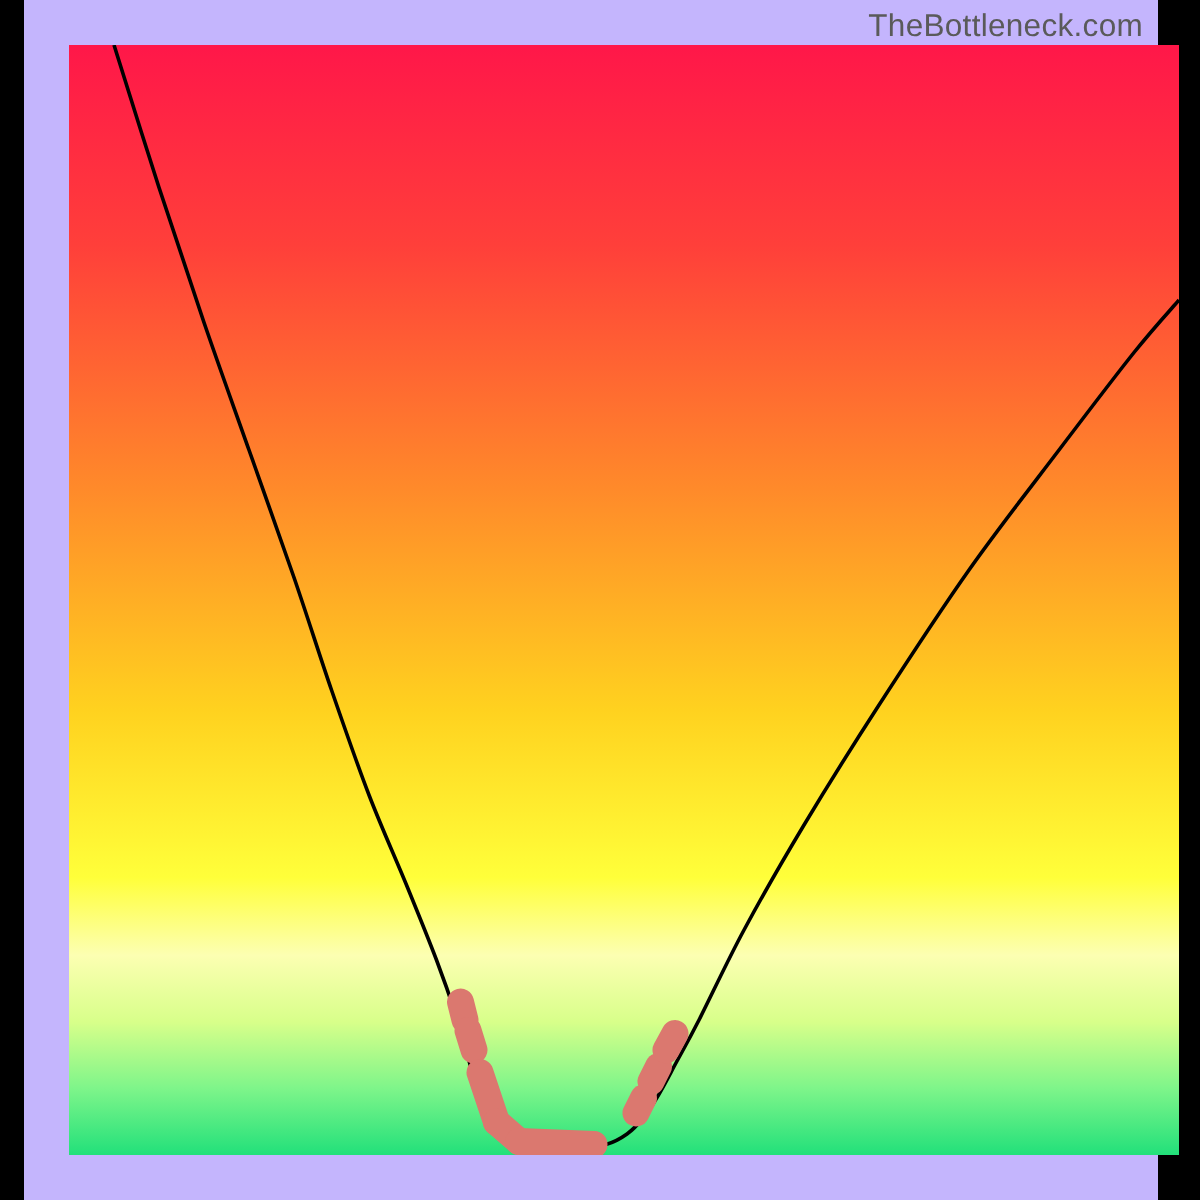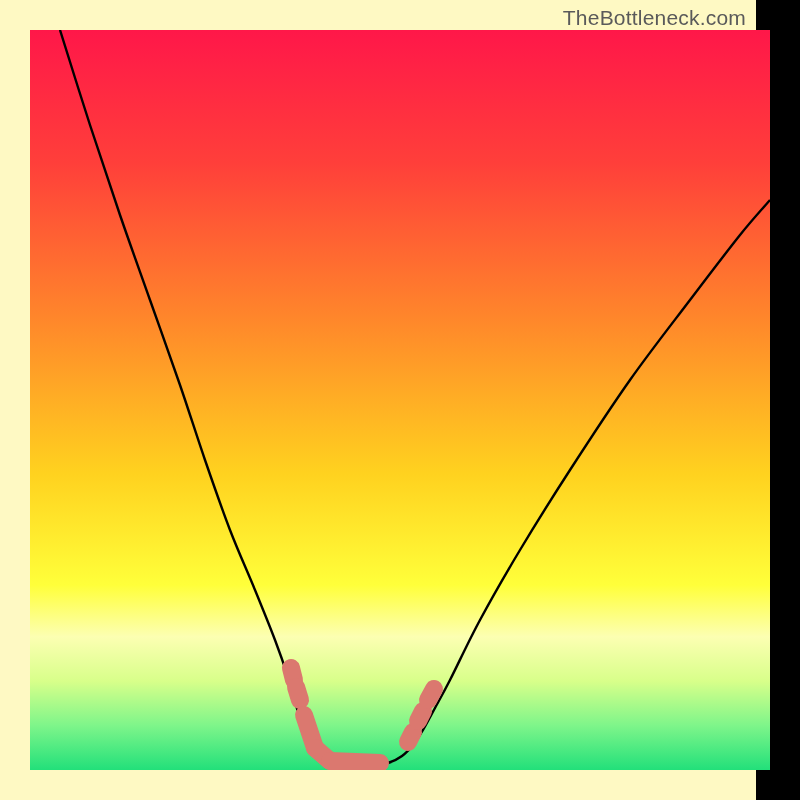--- a/index.html
+++ b/index.html
@@ -6,23 +6,23 @@
     margin: 0;
     padding: 0;
     width: 800px;
     height: 800px;
     background: #000;
     overflow: hidden;
     font-family: Arial, Helvetica, sans-serif;
   }
   .frame {
     position: absolute;
-    left: 0; top: 0;
+    left: 16px; top: 0;
     width: 756px; height: 800px;
-    background: #fef9c3;
+    background: #c4b5fd;
   }
   .plot {
     position: absolute;
     left: 30px;
     top: 30px;
     width: 740px;
     height: 740px;
     overflow: hidden;
   }
   .watermark {

